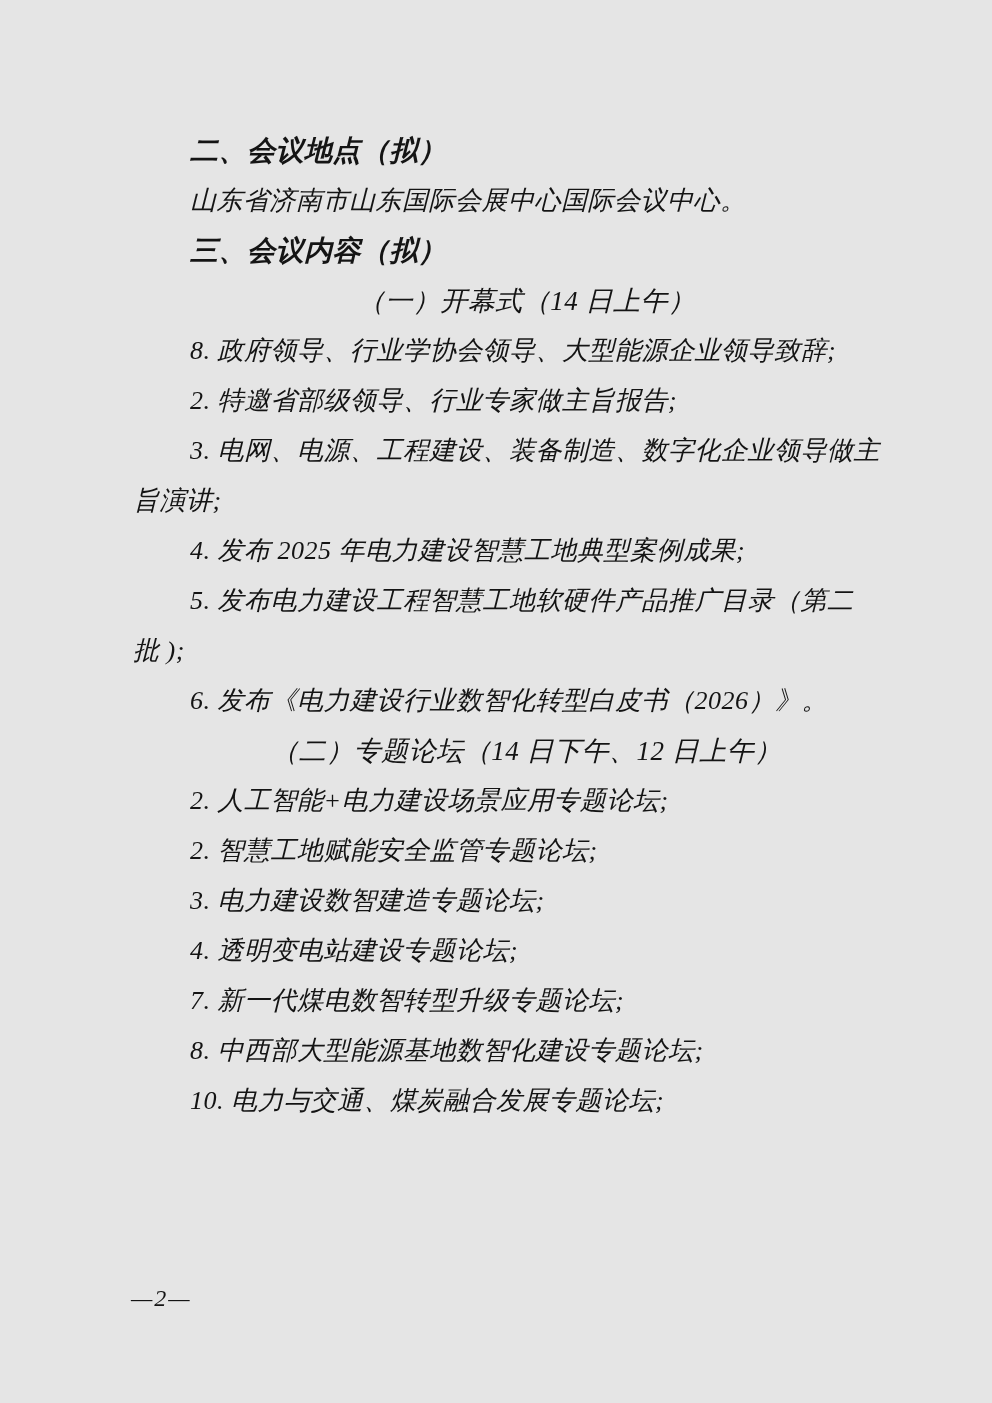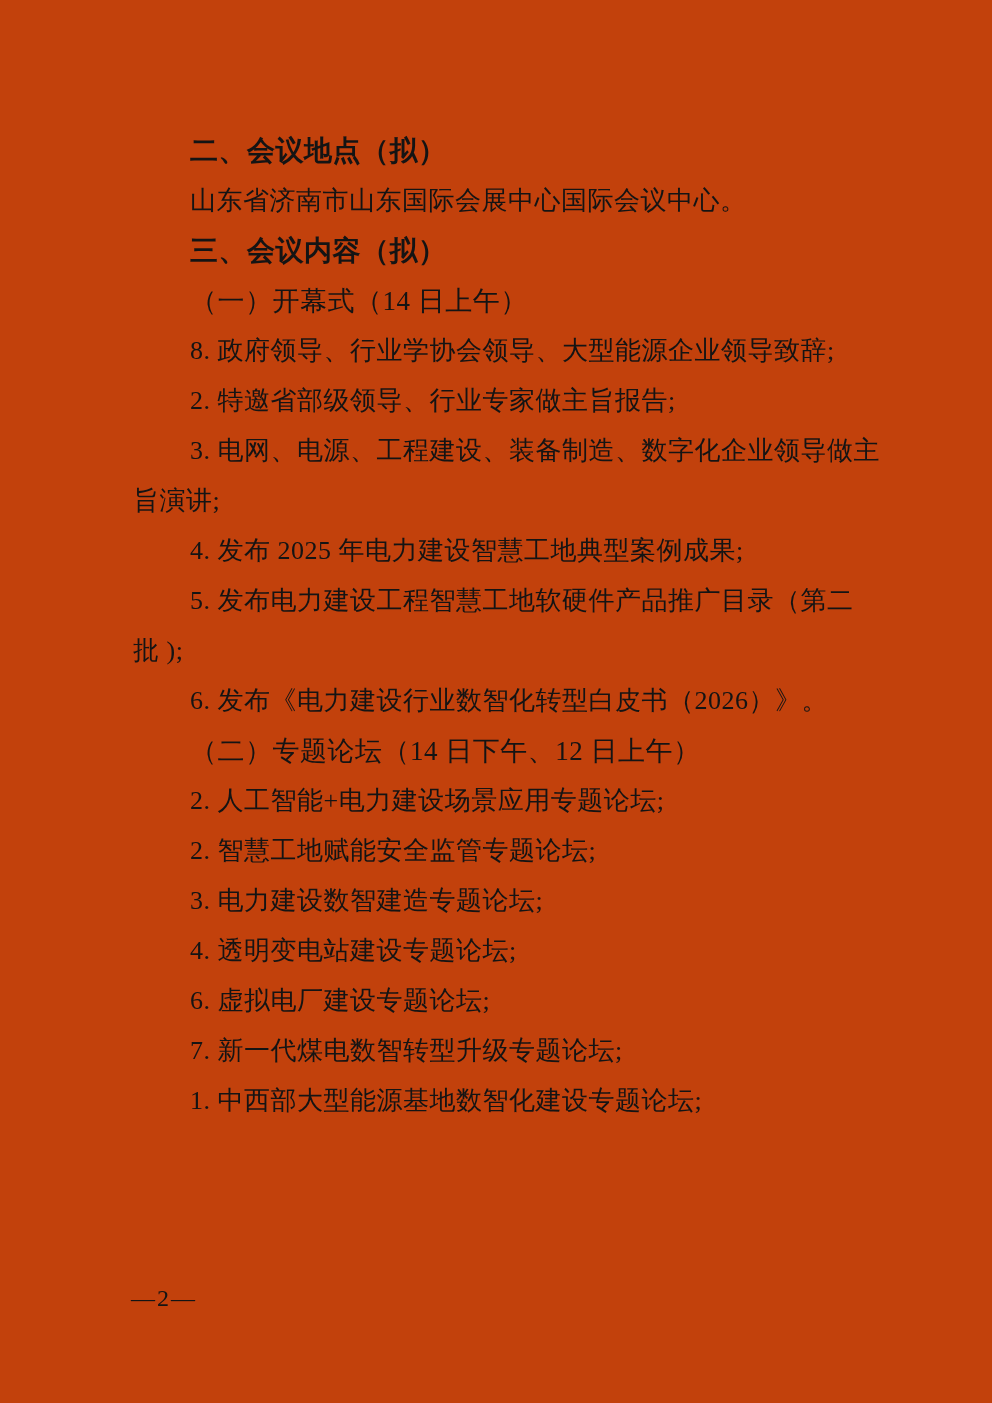--- a/index.html
+++ b/index.html
@@ -11,21 +11,22 @@
     width: 992px;
     height: 1403px;
     position: relative;
     font-family: "Liberation Serif", serif;
     color: #141414;
     overflow: hidden;
   }
   .page {
     position: absolute;
     inset: 0;
-    background: #c2410c;
+    background: #e5e5e5;
+    font-style: italic;
   }
   .content {
     position: absolute;
     left: 133px;
     top: 126px;
     width: 730px;
   }
   .line {
     line-height: 50px;
     font-size: 26px;
@@ -36,20 +37,21 @@
     text-indent: 57px;
   }
   .h {
     font-family: "Liberation Sans", sans-serif;
     font-weight: 700;
     font-size: 28px;
     letter-spacing: 0.5px;
   }
   .k {
     font-size: 27px;
+    text-align: center;
   }
   .page-number {
     position: absolute;
     left: 131px;
     top: 1284px;
     font-size: 24px;
     line-height: 28px;
     letter-spacing: 2px;
     font-family: "Liberation Serif", serif;
     color: #141414;
@@ -78,21 +80,21 @@
     <div class="line indent">5. 发布电力建设工程智慧工地软硬件产品推广目录（第二</div>
     <div class="line">批 );</div>
     <div class="line indent">6. 发布《电力建设行业数智化转型白皮书（2026）》。</div>
 
     <div class="line k indent">（二）专题论坛（14 日下午、12 日上午）</div>
 
     <div class="line indent">2. 人工智能+电力建设场景应用专题论坛;</div>
     <div class="line indent">2. 智慧工地赋能安全监管专题论坛;</div>
     <div class="line indent">3. 电力建设数智建造专题论坛;</div>
     <div class="line indent">4. 透明变电站建设专题论坛;</div>
-    <div class="line indent">6. 虚拟电厂建设专题论坛;</div>
     <div class="line indent">7. 新一代煤电数智转型升级专题论坛;</div>
-    <div class="line indent">1. 中西部大型能源基地数智化建设专题论坛;</div>
+    <div class="line indent">8. 中西部大型能源基地数智化建设专题论坛;</div>
+    <div class="line indent">10. 电力与交通、煤炭融合发展专题论坛;</div>
 
   </div>
 
   <div class="page-number">—2—</div>
 
 </div>
 
 </body></html>

